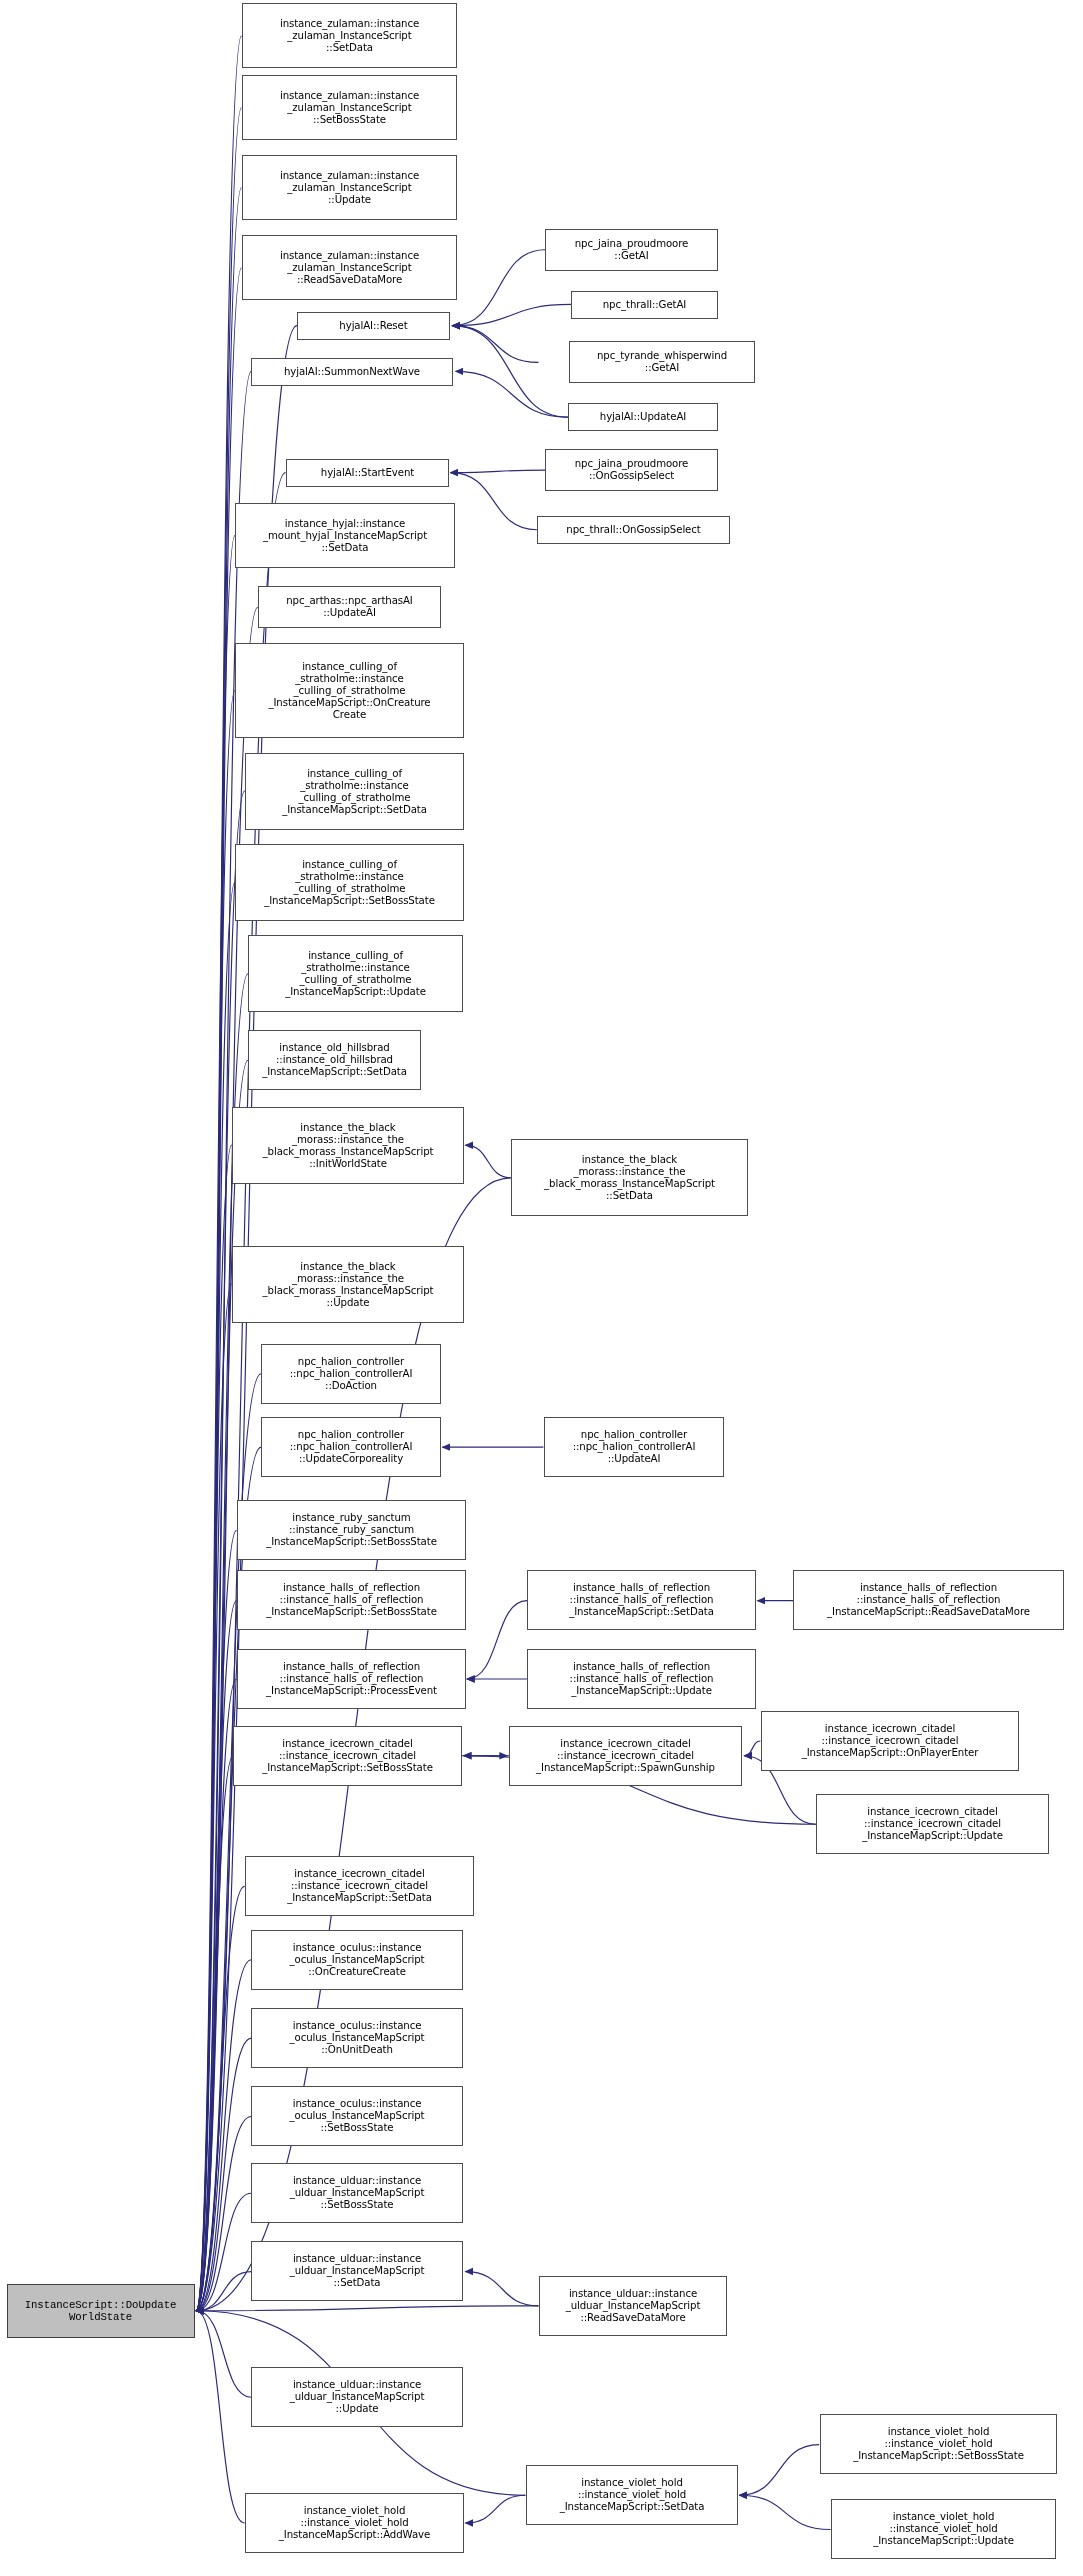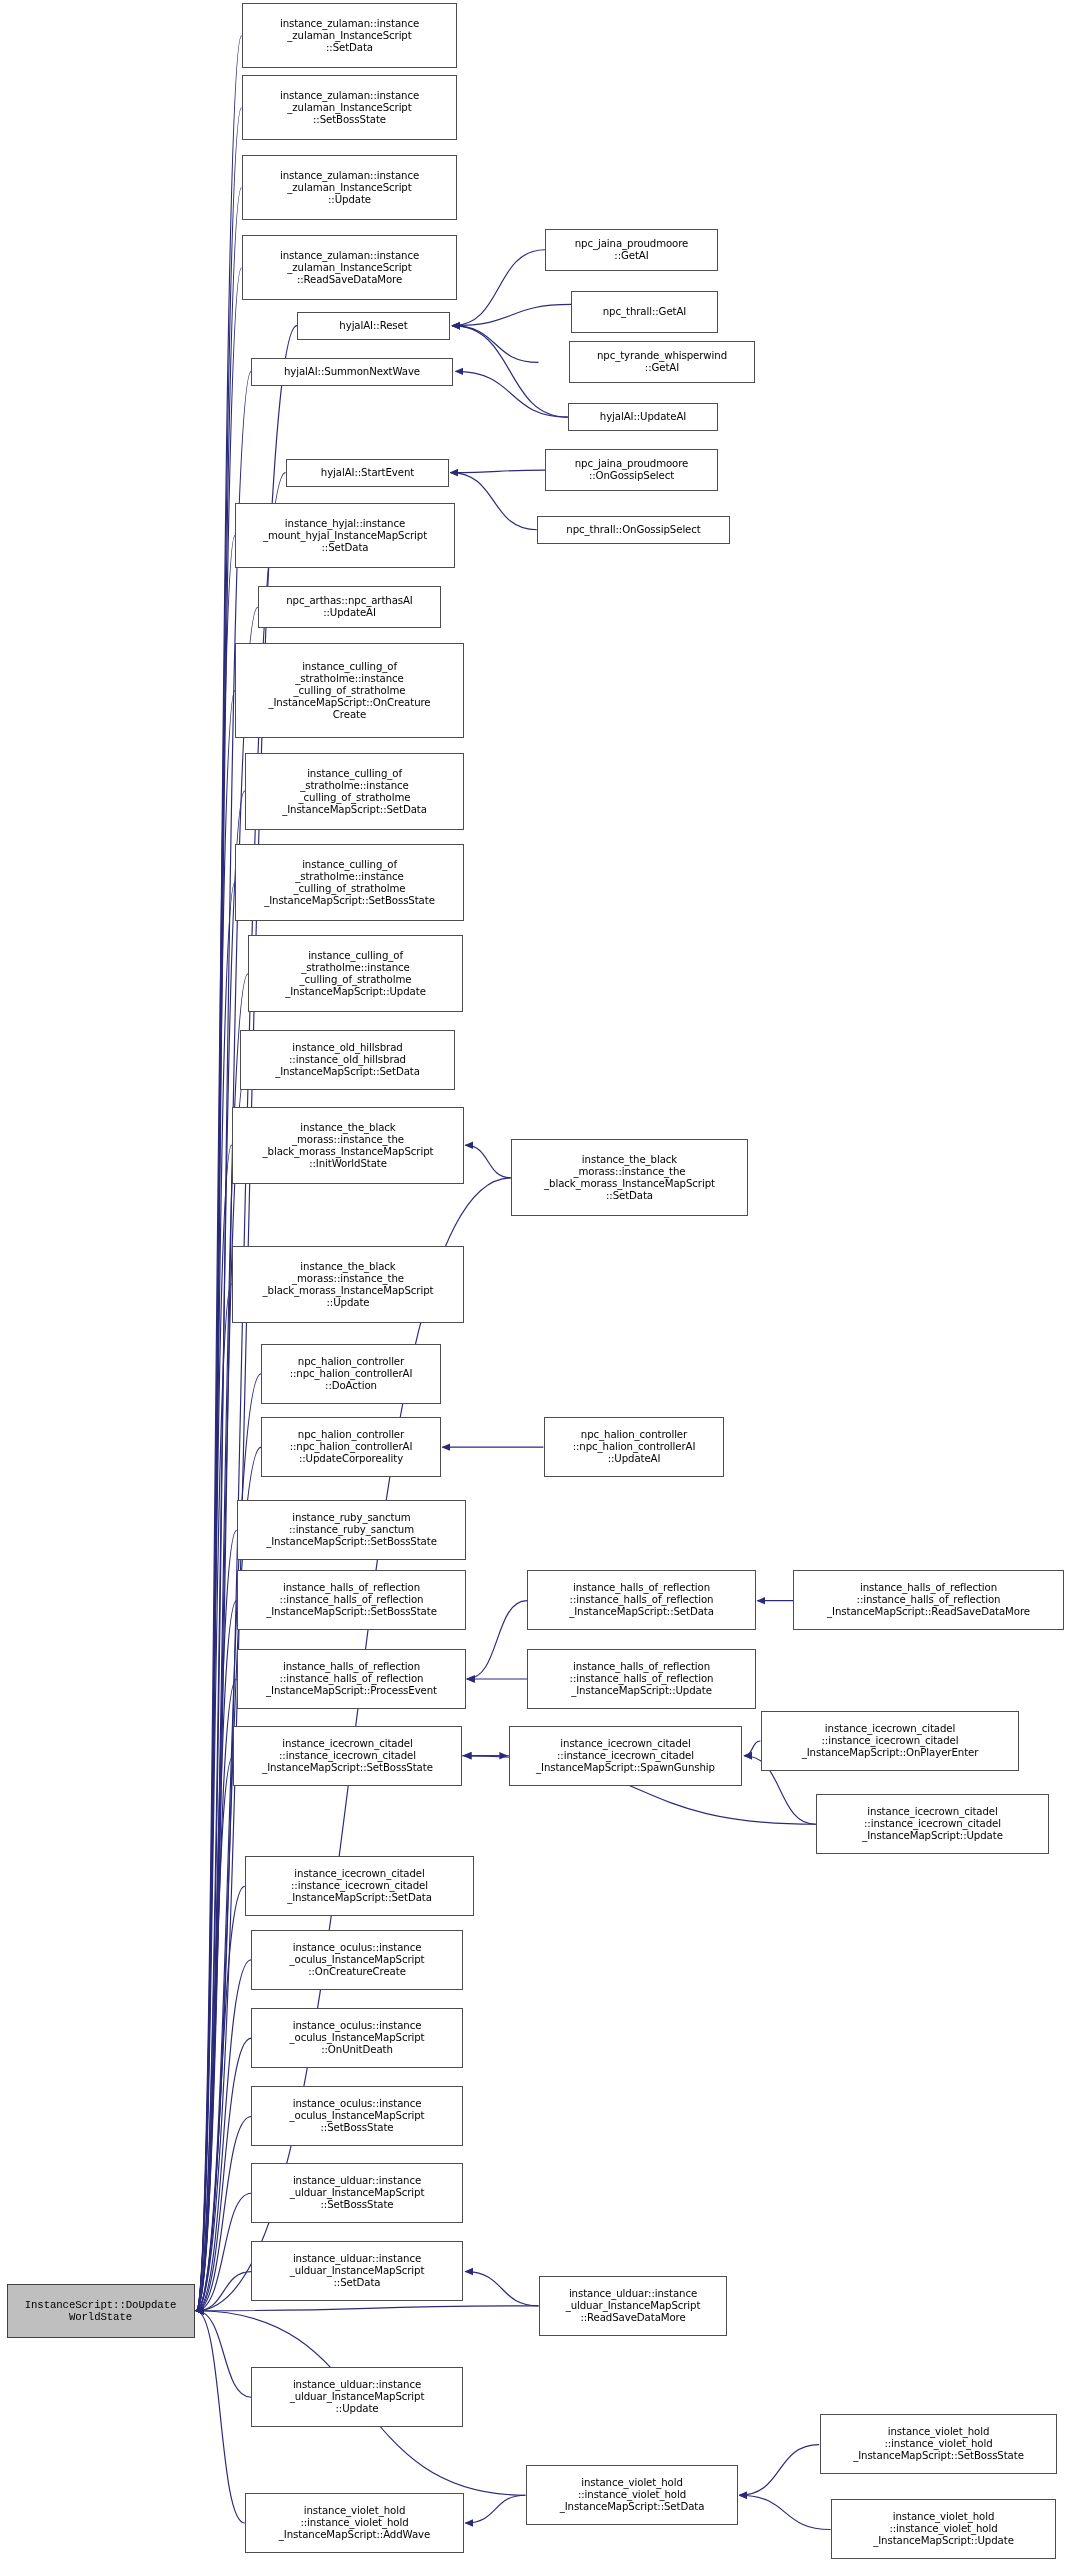--- a/index.html
+++ b/index.html
@@ -109,21 +109,21 @@
 _zulaman_InstanceScript
 ::Update</span></div>
       <div class="node" style="left: 242px; top: 235px; width: 215px; height: 65px;"><span class="lbl">instance_zulaman::instance
 _zulaman_InstanceScript
 ::ReadSaveDataMore</span></div>
       <div class="node" style="left: 297px; top: 312px; width: 153px; height: 28px;"><span class="lbl">hyjalAI::Reset</span></div>
       <div class="node" style="left: 251px; top: 358px; width: 202px; height: 28px;"><span class="lbl">hyjalAI::SummonNextWave</span></div>
       <div class="node" style="left: 286px; top: 459px; width: 163px; height: 28px;"><span class="lbl">hyjalAI::StartEvent</span></div>
       <div class="node" style="left: 545px; top: 229px; width: 173px; height: 42px;"><span class="lbl">npc_jaina_proudmoore
 ::GetAI</span></div>
-      <div class="node" style="left: 571px; top: 291px; width: 147px; height: 42px;"><span class="lbl">npc_thrall::GetAI</span></div>
+      <div class="node" style="left: 571px; top: 291px; width: 147px; height: 28px;"><span class="lbl">npc_thrall::GetAI</span></div>
       <div class="node" style="left: 569px; top: 341px; width: 186px; height: 42px;"><span class="lbl">npc_tyrande_whisperwind
 ::GetAI</span></div>
       <div class="node" style="left: 568px; top: 403px; width: 150px; height: 28px; justify-content: flex-end;"><span class="lbl">hyjalAI::UpdateAI</span></div>
       <div class="node" style="left: 545px; top: 449px; width: 173px; height: 42px;"><span class="lbl">npc_jaina_proudmoore
 ::OnGossipSelect</span></div>
       <div class="node" style="left: 537px; top: 516px; width: 193px; height: 28px;"><span class="lbl">npc_thrall::OnGossipSelect</span></div>
       <div class="node" style="left: 235px; top: 503px; width: 220px; height: 65px;"><span class="lbl">instance_hyjal::instance
 _mount_hyjal_InstanceMapScript
 ::SetData</span></div>
       <div class="node" style="left: 258px; top: 586px; width: 183px; height: 42px;"><span class="lbl">npc_arthas::npc_arthasAI
@@ -138,21 +138,21 @@
 _culling_of_stratholme
 _InstanceMapScript::SetData</span></div>
       <div class="node" style="left: 235px; top: 844px; width: 229px; height: 77px;"><span class="lbl">instance_culling_of
 _stratholme::instance
 _culling_of_stratholme
 _InstanceMapScript::SetBossState</span></div>
       <div class="node" style="left: 248px; top: 935px; width: 215px; height: 77px;"><span class="lbl">instance_culling_of
 _stratholme::instance
 _culling_of_stratholme
 _InstanceMapScript::Update</span></div>
-      <div class="node" style="left: 240px; top: 1030px; width: 215px; height: 60px;"><span class="lbl">instance_old_hillsbrad
+      <div class="node" style="left: 248px; top: 1030px; width: 173px; height: 60px;"><span class="lbl">instance_old_hillsbrad
 ::instance_old_hillsbrad
 _InstanceMapScript::SetData</span></div>
       <div class="node" style="left: 232px; top: 1107px; width: 232px; height: 77px;"><span class="lbl">instance_the_black
 _morass::instance_the
 _black_morass_InstanceMapScript
 ::InitWorldState</span></div>
       <div class="node" style="left: 511px; top: 1139px; width: 237px; height: 77px;"><span class="lbl">instance_the_black
 _morass::instance_the
 _black_morass_InstanceMapScript
 ::SetData</span></div>

